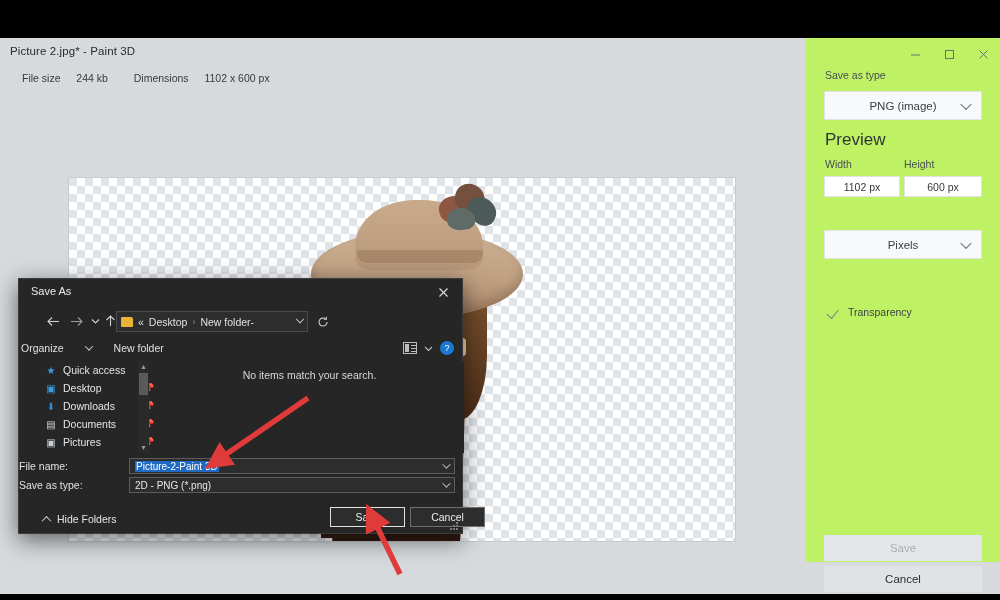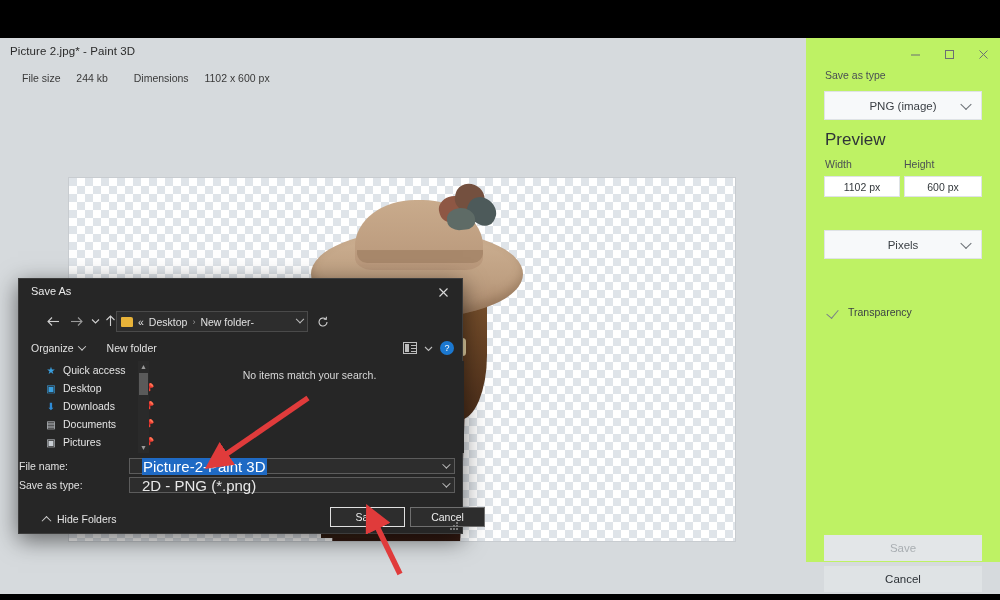--- a/index.html
+++ b/index.html
@@ -226,21 +226,21 @@
   .search {
     position: absolute; left: 308px; top: 6px; width: 147px; height: 21px;
     background: #2d2d2d; border: 1px solid #4a4a4a;
     display: flex; align-items: center; padding: 0 6px;
     font-size: 10.5px; color: #8d8d8d;
   }
   .search .mag { margin-left: auto; color: #bdbdbd; font-size: 11px; }
 
   .cmdbar { position: absolute; left: 0; top: 58px; width: 445px; height: 22px;
             display: flex; align-items: center; font-size: 10.5px; color: #e0e0e0; }
-  .cmd-org { margin-left: 12px; display: flex; align-items: center; gap: 5px; justify-content: flex-end; }
+  .cmd-org { margin-left: 2px; display: flex; align-items: center; gap: 22px; justify-content: flex-end; }
   .cmd-org .cv { width: 6px; height: 6px; border-right: 1.2px solid #cfcfcf;
                  border-bottom: 1.2px solid #cfcfcf; transform: rotate(45deg) translate(-1px,-1px); }
   .cmd-new { margin-left: 22px; }
   .cmd-right { margin-left: auto; display: flex; align-items: center; gap: 7px; margin-right: 10px; }
   .view-ico { width: 14px; height: 12px; border: 1px solid #bdbdbd; position: relative; }
   .view-ico::before { content:''; position:absolute; left:1px; top:1px; width:4px; height:8px; background:#bdbdbd; }
   .view-ico::after { content:''; position:absolute; left:7px; top:2px; width:5px; height:1px;
                      background:#bdbdbd; box-shadow: 0 3px 0 #bdbdbd, 0 6px 0 #bdbdbd; }
   .help-ico { width: 14px; height: 14px; border-radius: 50%; background: #1b78d0;
               color: #fff; font-size: 9px; display:flex; align-items:center; justify-content:center; }
@@ -267,22 +267,22 @@
   }
   .empty-msg { position: absolute; left: 0; top: 8px; width: 100%;
                text-align: center; font-size: 10.5px; color: #d8d8d8; }
 
   .field-row { position: absolute; display: flex; align-items: center; }
   .fr-name { left: 0; top: 179px; width: 445px; }
   .fr-type { left: 0; top: 198px; width: 445px; }
   .fld-lbl { width: 110px; padding-right: 8px;
              font-size: 10.5px; color: #e0e0e0; }
   .fld-box { width: 326px; height: 16px; background: #2d2d2d; border: 1px solid #5c5c5c;
-             display: flex; align-items: center; padding: 0 12px;
-             font-size: 15px; color: #e8e8e8; position: relative; }
+             display: flex; align-items: center; padding: 0 5px;
+             font-size: 10px; color: #e8e8e8; position: relative; }
   .fld-box .sel { background: #1f6ac4; color: #ffffff; padding: 0 1px; }
   .fld-box .chev3 { position: absolute; right: 6px; width: 6px; height: 6px;
                     border-right: 1.2px solid #bdbdbd; border-bottom: 1.2px solid #bdbdbd;
                     transform: rotate(45deg) translateY(-2px); }
 
   .hide-folders { position: absolute; left: 24px; top: 234px;
                   display: flex; align-items: center; gap: 7px;
                   font-size: 10.5px; color: #e4e4e4; }
   .hf-caret { width: 7px; height: 7px; border-left: 1.2px solid #cfcfcf;
               border-top: 1.2px solid #cfcfcf; transform: rotate(45deg) translate(1px,1px); }

